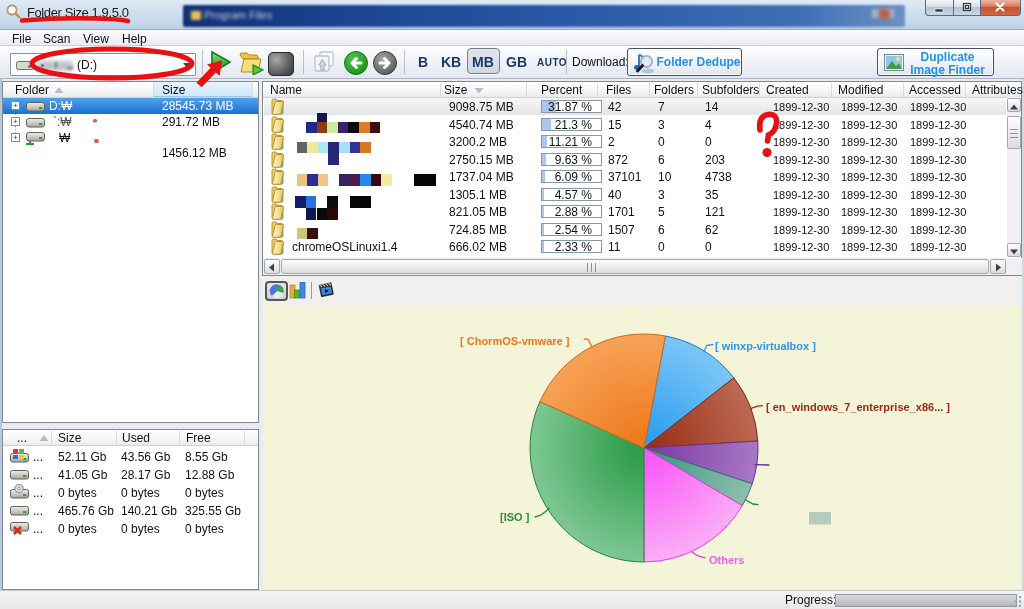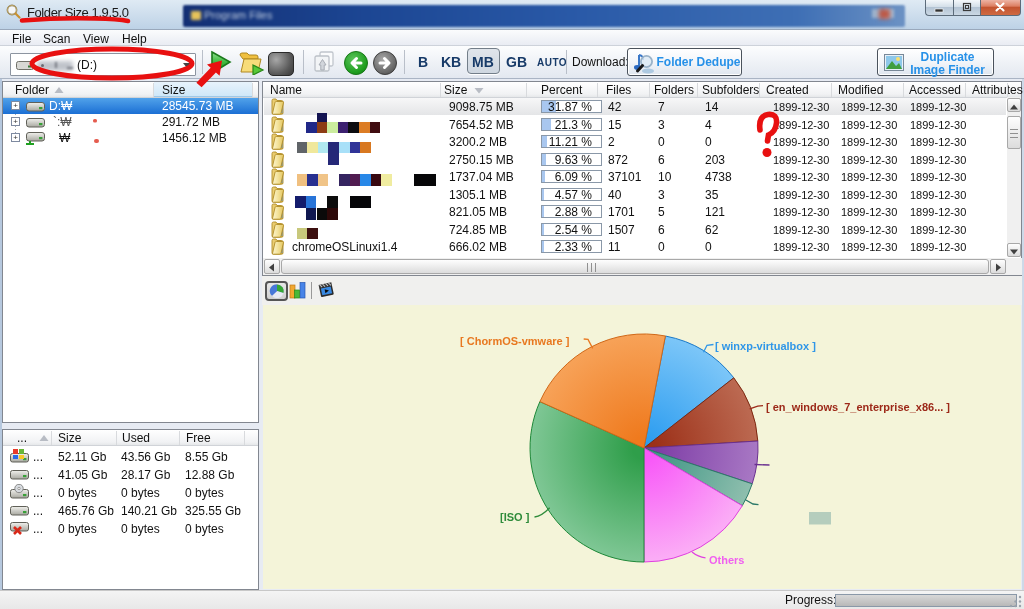--- a/index.html
+++ b/index.html
@@ -255,21 +255,21 @@
         <path d="M5 10 L5 13 M1 13 L9 13" stroke="#20a020" stroke-width="2"></path>
         <defs>
           <linearGradient id="hd3" x1="0" y1="0" x2="0" y2="1">
             <stop offset="0" stop-color="#f0f0ec"></stop>
             <stop offset="0.55" stop-color="#c9c9c3"></stop>
             <stop offset="1" stop-color="#a8a8a0"></stop>
           </linearGradient>
         </defs>
       </svg>
     <span style="position:absolute;left:56px;top:1px">₩</span>
-    <span style="position:absolute;left:159px;top:1px">1456.12 MB</span>
+    <span style="position:absolute;left:159px;top:16px">1456.12 MB</span>
   </div>
 </div>
 <div class="abs panel" id="dtable">
   <div class="hdr">
     <span style="left:14px">...</span>
     <svg style="position:absolute;left:36px;top:4px" width="10" height="8">
         <path d="M5 1 L9.5 7 L0.5 7 Z" fill="#b8bcc4"></path>
       </svg>
     <div class="hdiv" style="left:48px"></div>
       <div class="hdiv" style="left:113px"></div>
@@ -400,21 +400,21 @@
 <span class="cell" style="left:509px;font-size:11px;top:3px">1899-12-30</span>
 <span class="cell" style="left:577px;font-size:11px;top:3px">1899-12-30</span>
 <span class="cell" style="left:646px;font-size:11px;top:3px">1899-12-30</span>
 </div>
 <div class="frow" style="top:34px;height:17px">
 <svg class="mb" style="left:6px;top:0px" width="16" height="17" viewBox="0 0 16 17">
         <path d="M2 2.5 Q2 1 3.5 1 L6 1 L7 2.5 L11.5 2.5 Q13 2.5 13 4 L13 15 Q13 16.2 11.5 16.2 L3.5 16.2 Q2 16.2 2 15 Z" fill="url(#fgr)" stroke="#b08c28" stroke-width="0.9"></path>
         <rect x="10.2" y="7" width="2.2" height="8" fill="#5c9ade"></rect>
         <path d="M3.2 16.2 Q2 16.2 2.6 15 L5 4.5 Q5.3 3.5 6.5 3.5 L12.5 3.5 Q13.8 3.5 13.5 4.7 L11 15.2 Q10.8 16.2 9.6 16.2 Z" fill="url(#fgr2)" stroke="#b08c28" stroke-width="0.9"></path>
       </svg>
-<span class="cell" style="left:185px">7654.52 MB</span>
+<span class="cell" style="left:185px">4540.74 MB</span>
 <div class="pctbox">
         <div class="pctfill" style="width:9px"></div>
         <div class="pcttxt">21.3 %</div>
       </div>
 <span class="cell" style="left:344px">15</span>
 <span class="cell" style="left:394px">3</span>
 <span class="cell" style="left:441px">4</span>
 <span class="cell" style="left:509px;font-size:11px;top:3px">1899-12-30</span>
 <span class="cell" style="left:577px;font-size:11px;top:3px">1899-12-30</span>
 <span class="cell" style="left:646px;font-size:11px;top:3px">1899-12-30</span>

